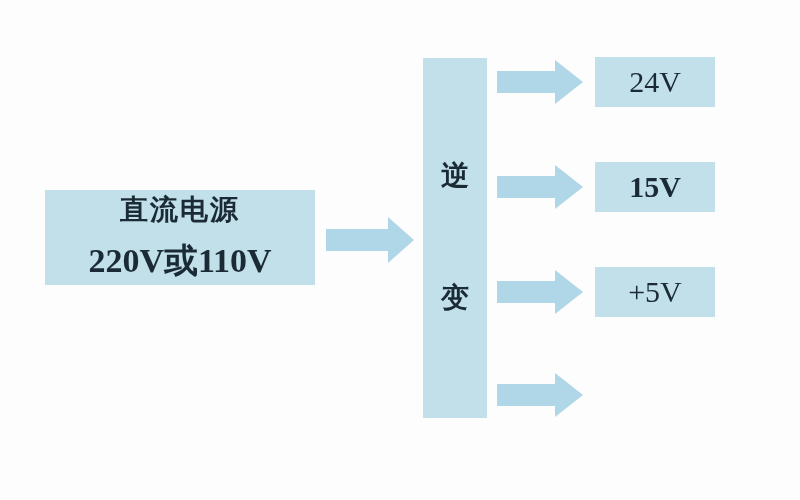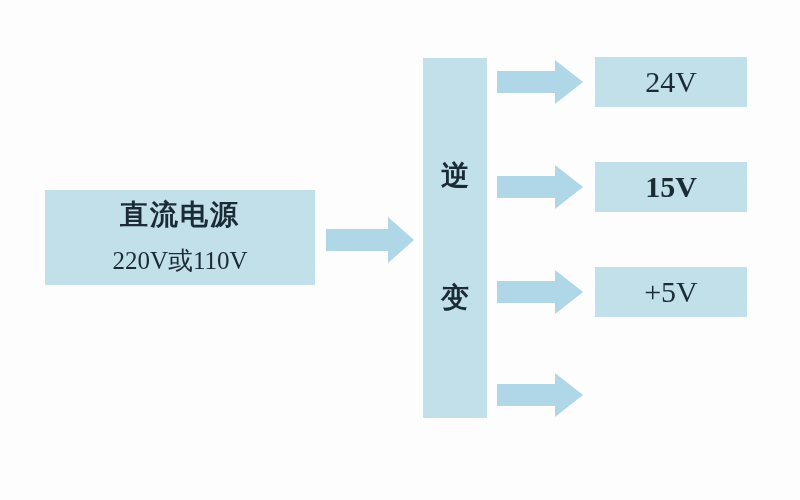--- a/index.html
+++ b/index.html
@@ -11,30 +11,30 @@
   *{margin:0;padding:0;box-sizing:border-box;}
   html,body{width:800px;height:500px;overflow:hidden;}
   body{background:var(--bg);font-family:"Liberation Serif","DejaVu Serif",serif;color:var(--text);}
   .canvas{position:relative;width:800px;height:500px;background:var(--bg);}
 
   .box{position:absolute;background:var(--box-fill);display:flex;align-items:center;justify-content:center;}
 
   
   .source{left:45px;top:190px;width:270px;height:95px;flex-direction:column;gap:16px;}
   .source .line1{font-size:28px;font-weight:bold;letter-spacing:2px;line-height:1.1;}
-  .source .line2{font-size:25px;line-height:1.1;}
+  .source .line2{font-size:34px;line-height:1.1;font-weight:bold;}
 
   
   .inverter{left:423px;top:58px;width:64px;height:360px;}
   .inv-char{position:absolute;left:0;width:100%;text-align:center;font-size:28px;font-weight:bold;line-height:1;}
   .inv-char.c1{top:104px;}
   .inv-char.c2{top:226px;}
 
   
-  .out-box{left:595px;width:152px;height:50px;font-size:30px;line-height:1;}
+  .out-box{left:595px;width:120px;height:50px;font-size:30px;line-height:1;}
   .out-box.o1{top:57px;}
   .out-box.o2{top:162px;font-weight:bold;}
   .out-box.o3{top:267px;text-align:center;}
   .out-box.o4{top:370px;}
 
   
   .arrow{position:absolute;}
   .arrow .body{position:absolute;background:var(--arrow-fill);}
   .arrow .head{position:absolute;width:0;height:0;border-style:solid;border-color:transparent;border-left-color:var(--arrow-fill);}
 

